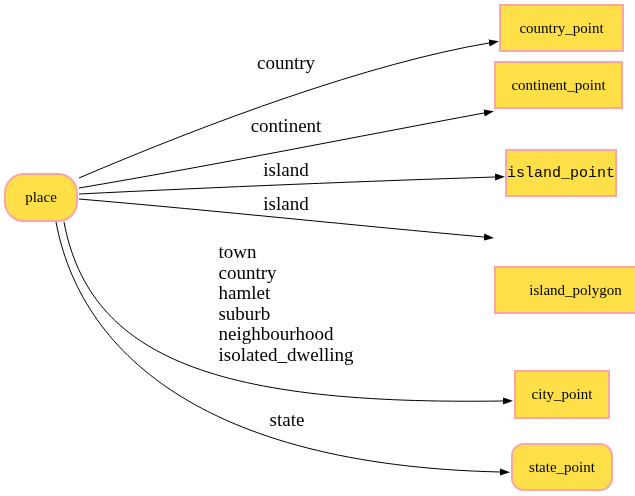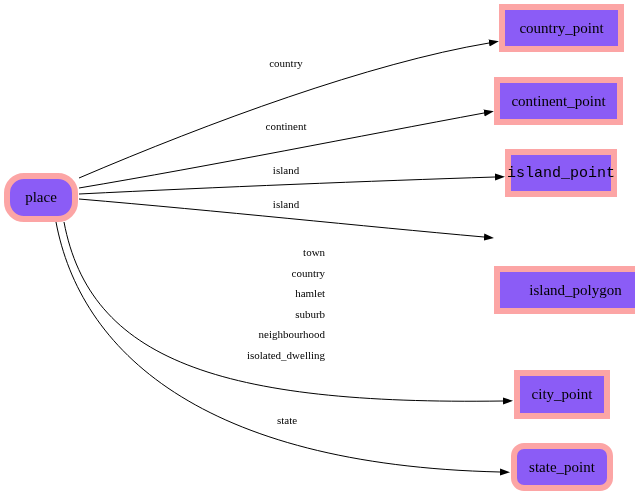--- a/index.html
+++ b/index.html
@@ -24,41 +24,41 @@
     height: 496px;
   }
   .edges-layer path {
     fill: none;
     stroke: #000000;
     stroke-width: 1;
   }
   .node {
     position: absolute;
     box-sizing: border-box;
-    border: 6px solid #fca5a5;
-    background: #8b5cf6;
+    border: 2px solid #fca5a5;
+    background: #fde047;
     display: flex;
     align-items: center;
     justify-content: center;
     font-size: 15px;
     white-space: nowrap;
   }
   .node-place          { left: 4px;   top: 173px; width: 74px;  height: 49px; border-radius: 20px; }
   .node-country_point  { left: 499px; top: 4px;   width: 125px; height: 48px; }
-  .node-continent_point{ left: 494px; top: 77px;  width: 129px; height: 48px; }
+  .node-continent_point{ left: 494px; top: 61px;  width: 129px; height: 48px; }
   .node-island_point   { left: 505px; top: 149px; width: 112px; height: 48px; font-family: Liberation Mono, monospace; }
   .node-island_polygon { left: 494px; top: 220px; width: 163px; height: 48px; margin-top: 46px; }
   .node-city_point     { left: 514px; top: 370px; width: 96px;  height: 49px; }
   .node-state_point    { left: 511px; top: 443px; width: 102px; height: 48px; border-radius: 13px; }
   .edge-label {
     position: absolute;
     transform: translate(-50%, -50%);
-    font-size: 11px;
+    font-size: 19px;
     white-space: nowrap;
-    text-align: right;
+    text-align: left;
     line-height: 20.5px;
   }
   .lbl-country   { left: 286px; top: 63px; }
   .lbl-continent { left: 286px; top: 126px; }
   .lbl-island1   { left: 286px; top: 170px; }
   .lbl-island2   { left: 286px; top: 204px; }
   .lbl-city      { left: 286px; top: 303px; }
   .lbl-state     { left: 287px; top: 420px; }
   .edge-label span { display: block; }
 </style>

